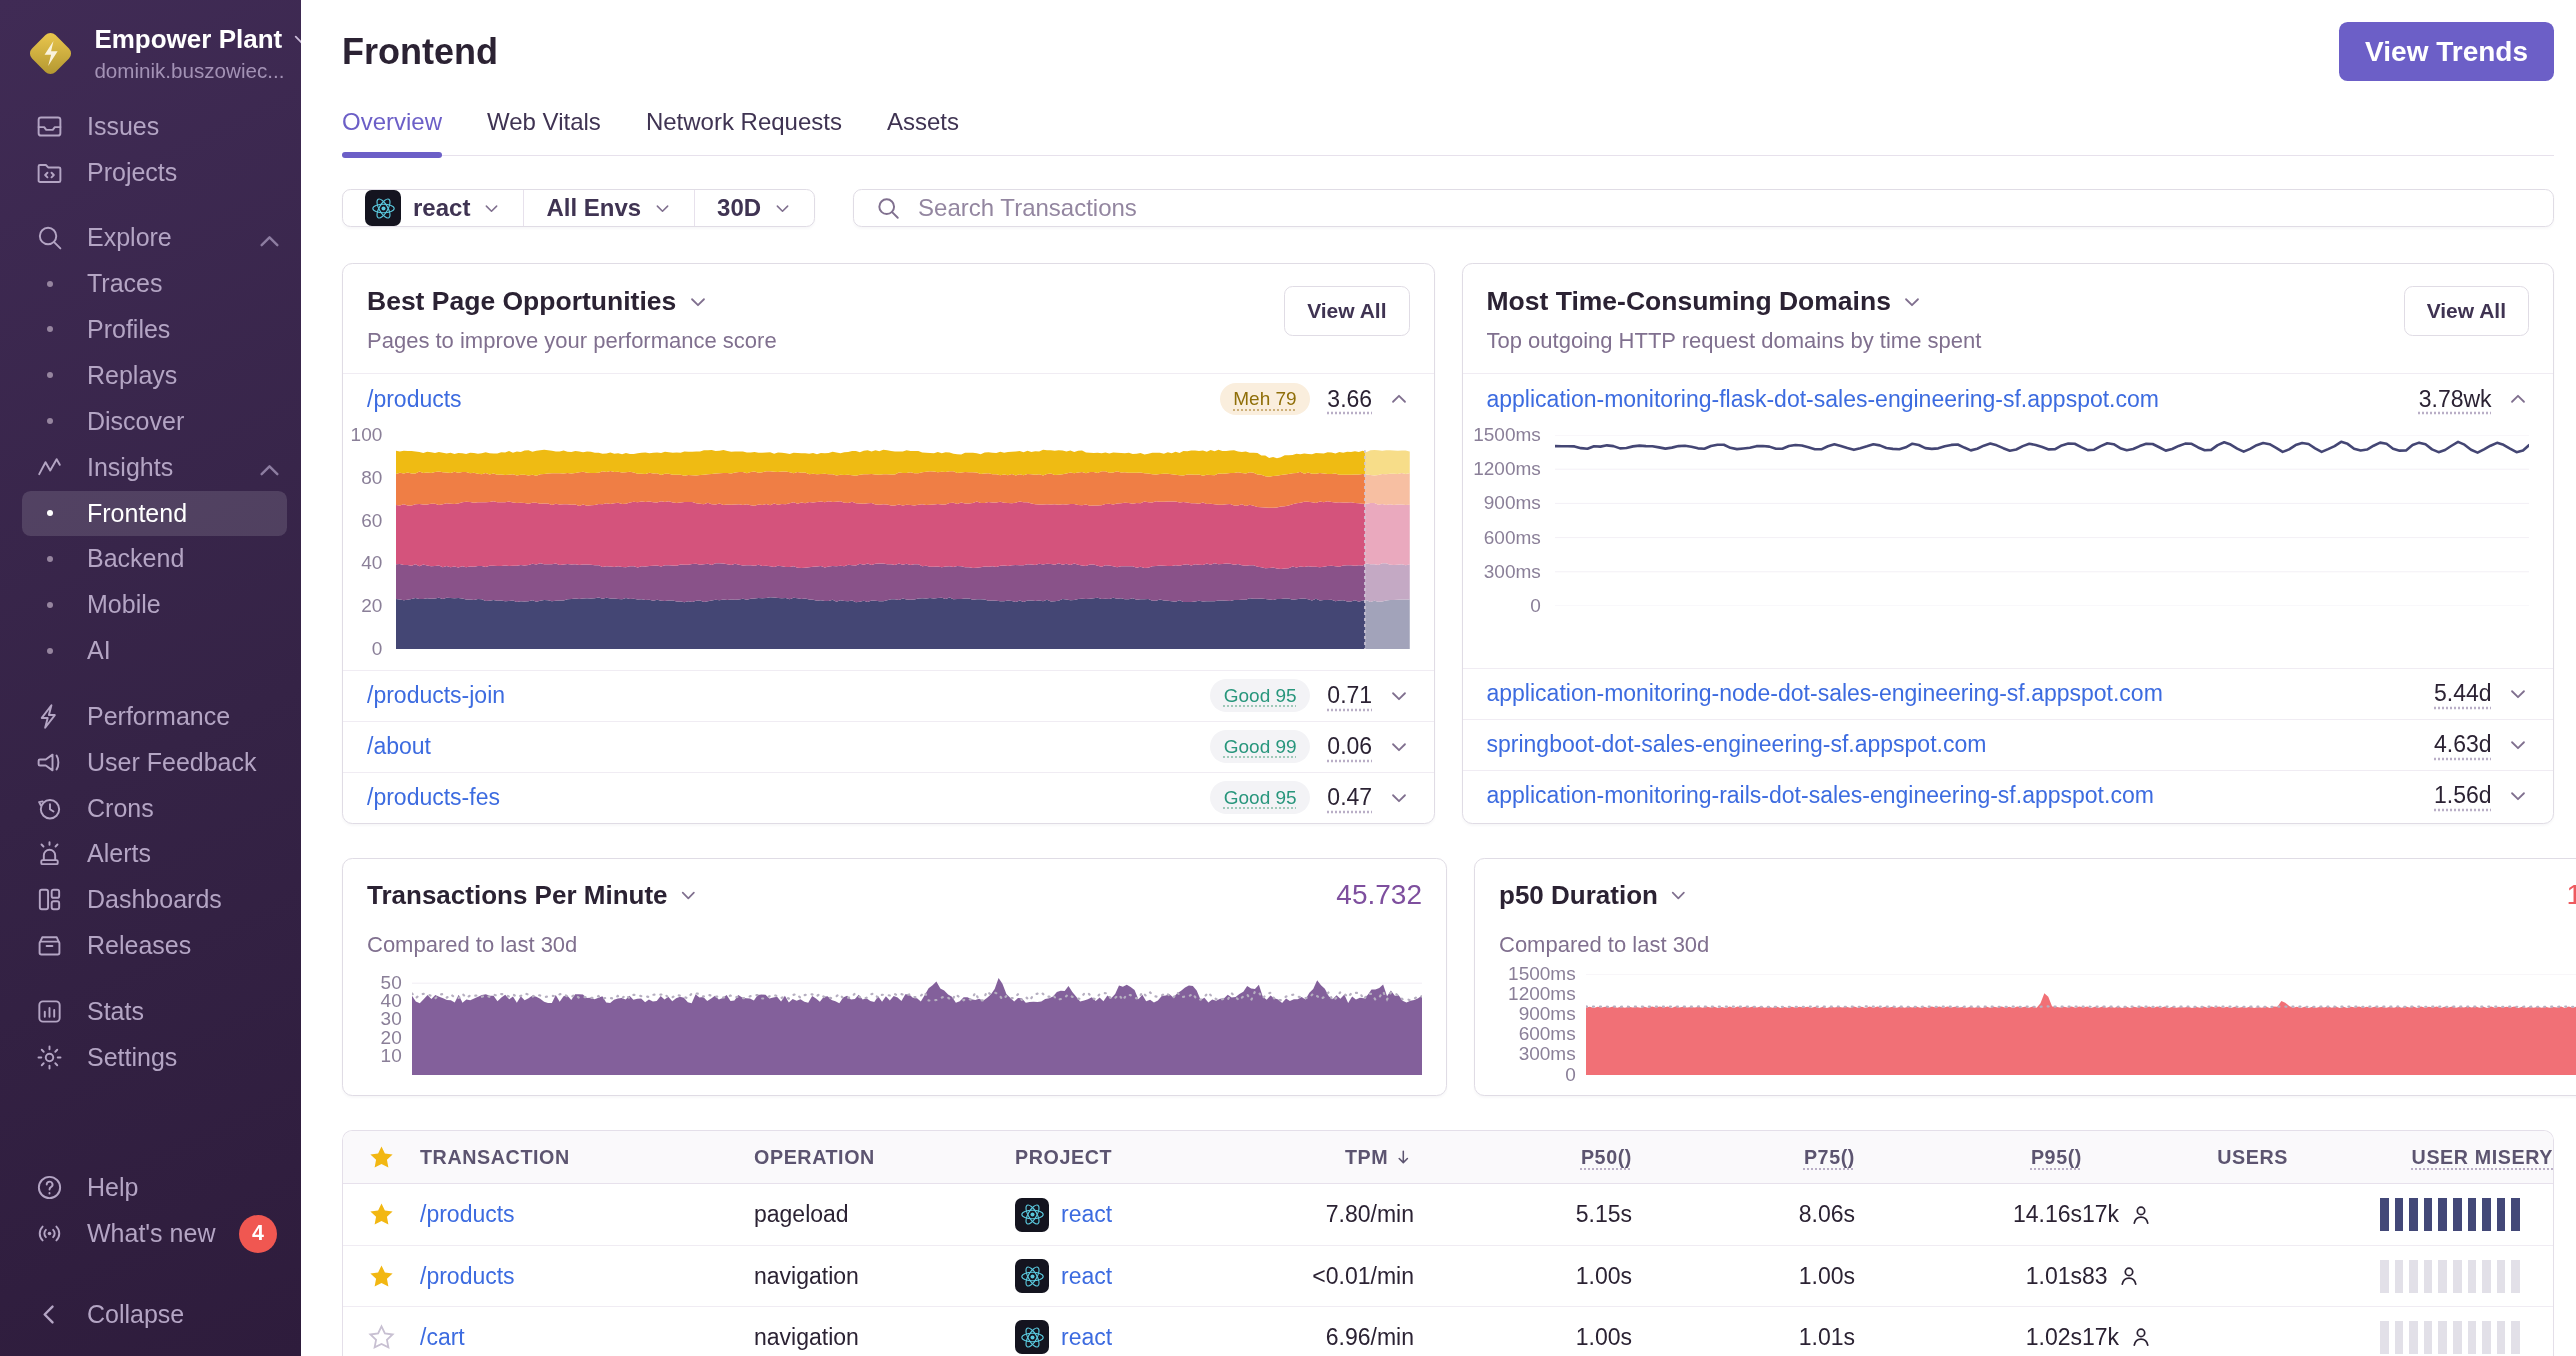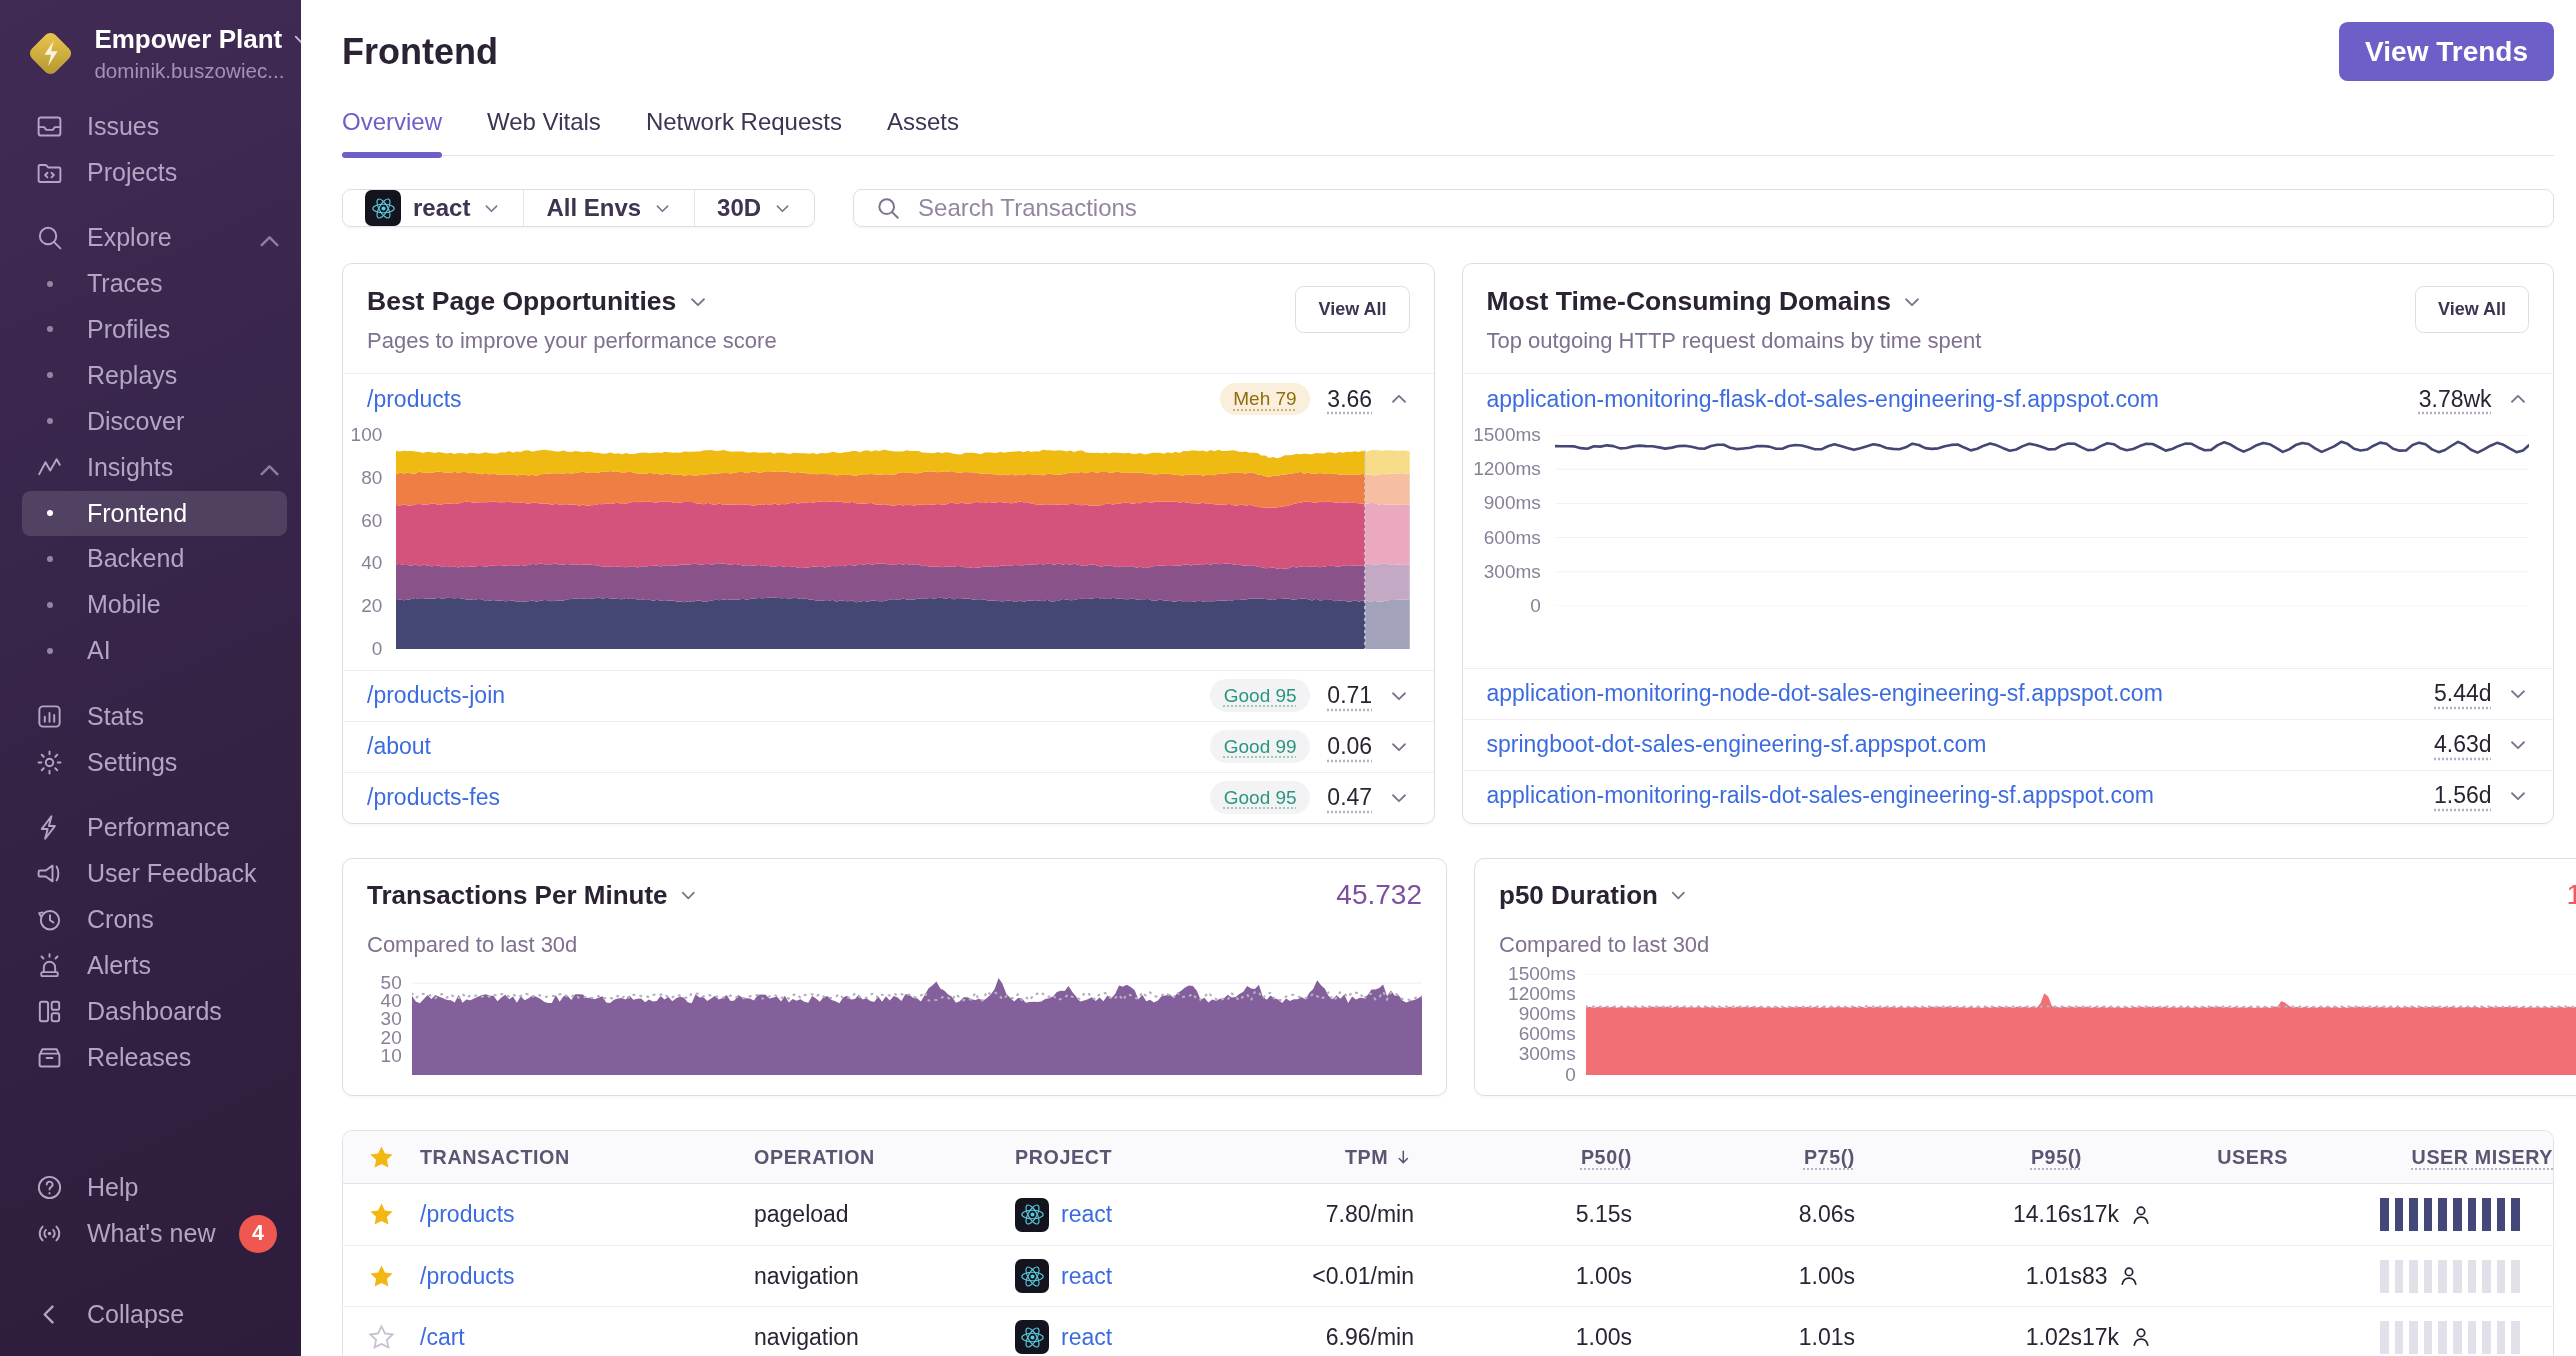--- a/index.html
+++ b/index.html
@@ -49,21 +49,21 @@
   .search input{border:none;outline:none;flex:1;font-size:24px;font-family:inherit;color:#2b2233}
   .search input::placeholder{color:#9386a0}
 
   
   .panels{display:flex;gap:27px;margin-top:36px}
   .panel{flex:1;border:0.9px solid #e0dce5;border-radius:10.3px;background:#fff;overflow:hidden;box-shadow:0 1.7px 2.6px rgba(43,34,51,0.03)}
   .panel-head{display:flex;justify-content:space-between;align-items:flex-start;padding:22px 24px 19px;border-bottom:0.9px solid #f0ecf3}
   .panel-title{display:flex;align-items:center;gap:10.3px;font-size:26.5px;font-weight:700;color:#2b2233}
   .panel-title .chev{width:22px;height:22px;color:#80708f}
   .panel-sub{font-size:22px;color:#80708f;margin-top:10.3px}
-  .btn-secondary{border:0.9px solid #e0dce5;border-radius:8.6px;background:#fff;padding:12px 22px;font-size:18px;font-weight:700;color:#3f3352;font-family:inherit;cursor:pointer}
+  .btn-secondary{border:0.9px solid #e0dce5;border-radius:8.6px;background:#fff;padding:12px 22px;font-size:21px;font-weight:700;color:#3f3352;font-family:inherit;cursor:pointer}
   .p-row{display:flex;align-items:center;height:51px;padding:0 24px;border-top:0.9px solid #f0ecf3;cursor:pointer}
   .p-row:first-child{border-top:none}
   .p-link{color:#3c6be0;font-size:23px;text-decoration:none;flex:1;white-space:nowrap;overflow:hidden;text-overflow:ellipsis}
   .badge{font-size:19px;border-radius:19px;padding:5.1px 13.7px;margin-right:17px;text-decoration:underline dotted;text-underline-offset:4.3px}
   .badge.meh{background:#faeedd;color:#8f6e08;text-decoration-color:#cdb07a}
   .badge.good{background:#f3f3f6;color:#28967c;text-decoration-color:#9fc9b9}
   .score{font-size:23px;color:#2b2233;text-decoration:underline dotted;text-decoration-color:#b9aec6;text-underline-offset:6px}
   .row-chev{width:22px;height:22px;color:#80708f;margin-left:15.4px;flex:none}
   .chart-block{display:flex;padding:10.3px 24px 20.6px 0}
   .chart-block .ylabels{position:relative;flex:none}
@@ -226,40 +226,20 @@
             <span class="slot">
               <span class="dot"></span>
             </span>
             <span>AI</span>
           </div>
         </div>
         <div class="s-group">
           <div class="s-item">
             <span class="slot">
               <svg class="ic" viewBox="0 0 24 24" fill="none" stroke="currentColor" stroke-width="1.6" stroke-linecap="round" stroke-linejoin="round">
-                <rect x="3.6" y="3.6" width="16.8" height="16.8" rx="3"></rect>
-                <path d="M8.1 16.4v-4.2M12 16.4V9.1M15.9 16.4v-5.6"></path>
-              </svg>
-            </span>
-            <span>Stats</span>
-          </div>
-          <div class="s-item">
-            <span class="slot">
-              <svg class="ic" viewBox="0 0 24 24" fill="none" stroke="currentColor" stroke-width="1.6" stroke-linecap="round" stroke-linejoin="round">
-                <circle cx="12" cy="12" r="3.1"></circle>
-                <path d="M12 2.9v2.3M12 18.8v2.3M2.9 12h2.3M18.8 12h2.3M5.6 5.6l1.6 1.6M16.8 16.8l1.6 1.6M18.4 5.6l-1.6 1.6M7.2 16.8l-1.6 1.6"></path>
-              </svg>
-            </span>
-            <span>Settings</span>
-          </div>
-        </div>
-        <div class="s-group">
-          <div class="s-item">
-            <span class="slot">
-              <svg class="ic" viewBox="0 0 24 24" fill="none" stroke="currentColor" stroke-width="1.6" stroke-linecap="round" stroke-linejoin="round">
                 <path d="M13.6 2.7L5.6 13.2h4.9l-2.1 8.1 8-10.5h-4.9l2.1-8.1z"></path>
               </svg>
             </span>
             <span>Performance</span>
           </div>
           <div class="s-item">
             <span class="slot">
               <svg class="ic" viewBox="0 0 24 24" fill="none" stroke="currentColor" stroke-width="1.6" stroke-linecap="round" stroke-linejoin="round">
                 <path d="M14.5 5.5v13l-5.6-4H4c-.6 0-1-.4-1-1v-3c0-.6.4-1 1-1h4.9l5.6-4z"></path>
                 <path d="M17.9 6.3c1.9 2.6 1.9 8.8 0 11.4"></path>
@@ -299,20 +279,40 @@
           </div>
           <div class="s-item">
             <span class="slot">
               <svg class="ic" viewBox="0 0 24 24" fill="none" stroke="currentColor" stroke-width="1.6" stroke-linecap="round" stroke-linejoin="round">
                 <rect x="3.8" y="8.8" width="16.4" height="10.7" rx="1.4"></rect>
                 <path d="M4.4 8.8l1.6-3.6h12l1.6 3.6"></path>
                 <path d="M9.6 12.4h4.8"></path>
               </svg>
             </span>
             <span>Releases</span>
+          </div>
+        </div>
+        <div class="s-group">
+          <div class="s-item">
+            <span class="slot">
+              <svg class="ic" viewBox="0 0 24 24" fill="none" stroke="currentColor" stroke-width="1.6" stroke-linecap="round" stroke-linejoin="round">
+                <rect x="3.6" y="3.6" width="16.8" height="16.8" rx="3"></rect>
+                <path d="M8.1 16.4v-4.2M12 16.4V9.1M15.9 16.4v-5.6"></path>
+              </svg>
+            </span>
+            <span>Stats</span>
+          </div>
+          <div class="s-item">
+            <span class="slot">
+              <svg class="ic" viewBox="0 0 24 24" fill="none" stroke="currentColor" stroke-width="1.6" stroke-linecap="round" stroke-linejoin="round">
+                <circle cx="12" cy="12" r="3.1"></circle>
+                <path d="M12 2.9v2.3M12 18.8v2.3M2.9 12h2.3M18.8 12h2.3M5.6 5.6l1.6 1.6M16.8 16.8l1.6 1.6M18.4 5.6l-1.6 1.6M7.2 16.8l-1.6 1.6"></path>
+              </svg>
+            </span>
+            <span>Settings</span>
           </div>
         </div>
       </nav>
     <div class="side-footer">
         <div class="s-item">
           <span class="slot">
             <svg class="ic" viewBox="0 0 24 24" fill="none" stroke="currentColor" stroke-width="1.6" stroke-linecap="round" stroke-linejoin="round">
               <circle cx="12" cy="12" r="8.8"></circle>
               <path d="M9.7 9.6a2.4 2.4 0 1 1 3.5 2.1c-.9.5-1.2 1-1.2 2"></path>
               <path d="M12 16.6v.4"></path>

